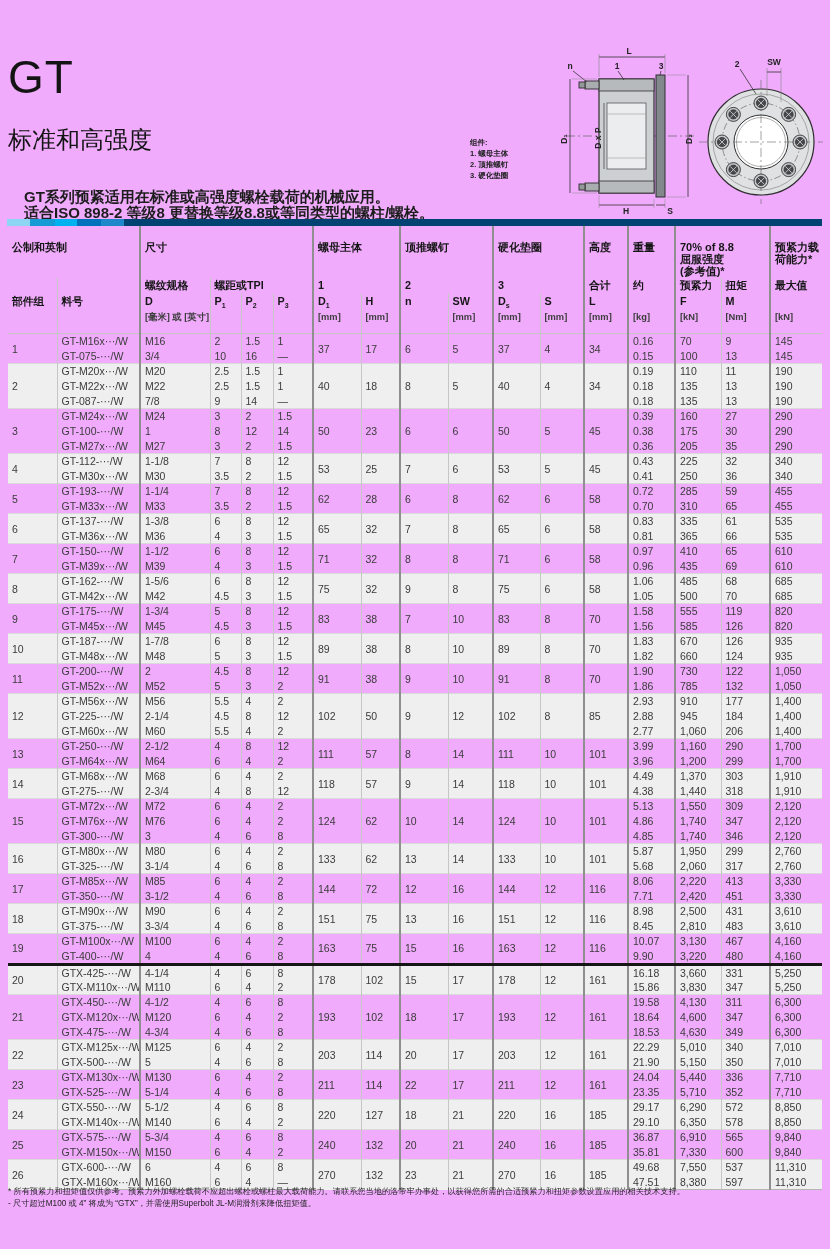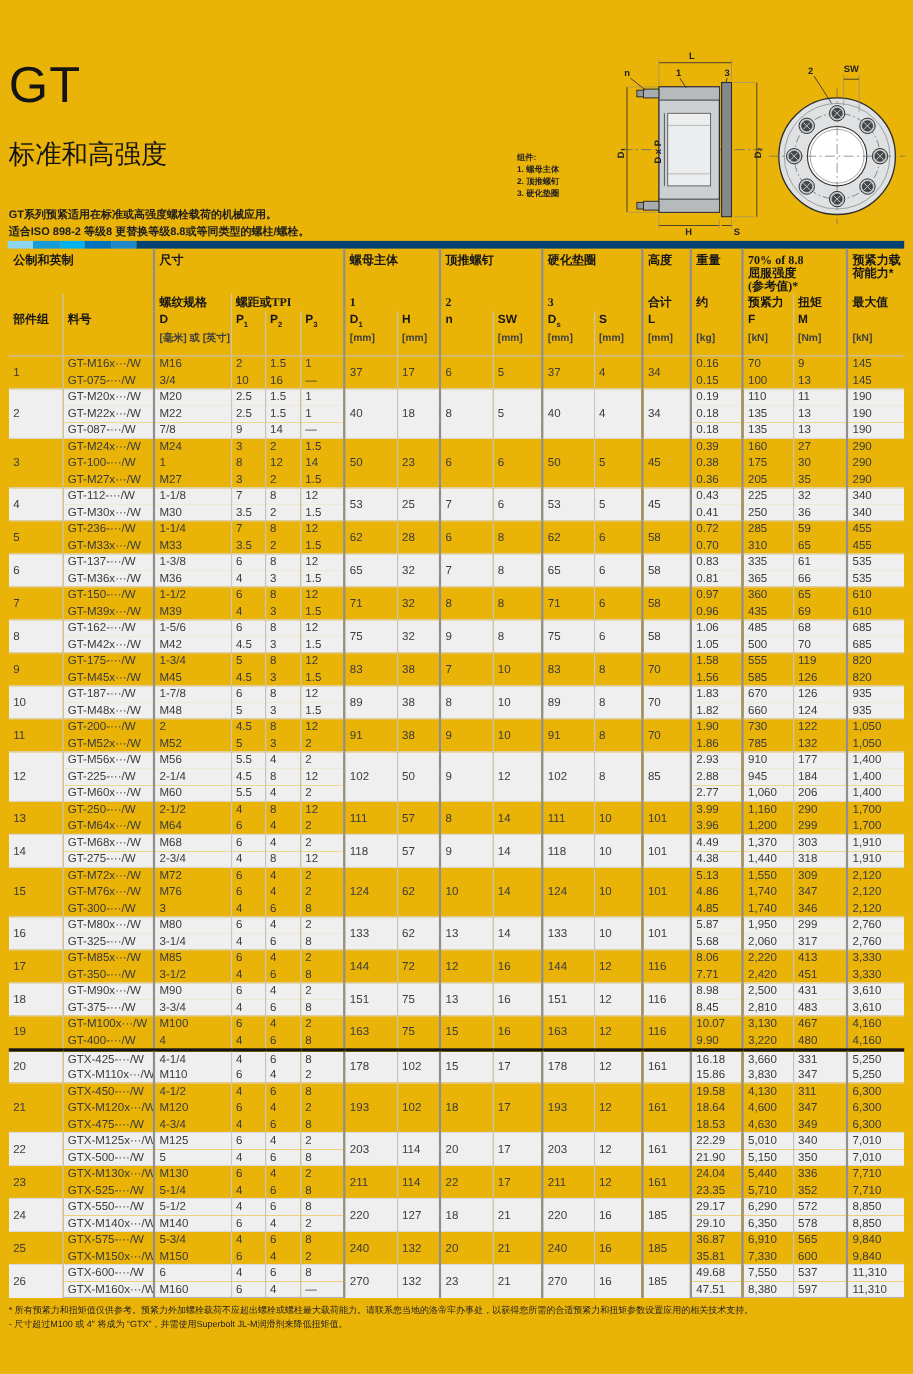--- a/index.html
+++ b/index.html
@@ -1,52 +1,52 @@
 <!DOCTYPE html>
 <html><head>
 <meta charset="utf-8">
 <style>
   html,body{margin:0;padding:0;background:#fff;}
-  #page{position:relative;width:830px;height:1249px;background:#eab308;overflow:hidden;
+  #page{position:relative;width:830px;height:1249px;background:#f0abfc;overflow:hidden;
         font-family:"Liberation Sans","DejaVu Sans",sans-serif;color:#1a1a1a;}
 
   
   #title{position:absolute;left:8px;top:50px;font-size:46px;font-weight:300;letter-spacing:1px;color:#141414;}
   .subtitle{position:absolute;left:8px;font-size:24px;font-weight:500;color:#141414;margin-top:20px;}
   #subtitle1{top:104px;} #subtitle2{top:137px;}
-  .desc{position:absolute;left:8px;font-size:10px;font-weight:700;color:#1d1d1d;}
+  .desc{position:absolute;left:24px;font-size:15px;font-weight:700;color:#1d1d1d;}
   #desc1{top:188px;} #desc2{top:204px;}
 
   
   #legend{position:absolute;left:470px;top:117px;font-size:7.5px;line-height:11px;font-weight:600;color:#222;margin-top:20px;}
 
   
   .drawing{position:absolute;}
   #drawing-section{left:560px;top:44px;}
   #drawing-front{left:698px;top:52px;}
   svg text{font-family:"Liberation Sans","DejaVu Sans",sans-serif;font-size:8.5px;font-weight:700;fill:#222;}
 
   
   #colorbar{position:absolute;left:7px;top:219px;width:815px;height:7px;display:flex;}
   #colorbar div{height:7px;}
 
   
   #spec-table{position:absolute;left:8px;top:226px;border-collapse:collapse;table-layout:fixed;width:814px;}
   #spec-table th,#spec-table td{padding:0 1px 0 4px;text-align:left;overflow:hidden;white-space:nowrap;}
   #spec-table thead th{font-weight:700;font-size:10.8px;color:#161616;vertical-align:bottom;}
-  #spec-table thead tr.hr1 th{vertical-align:top;padding-top:5px;height:31px;white-space:pre-line;line-height:12px;font-size:11px;}
+  #spec-table thead tr.hr1 th{vertical-align:top;padding-top:15px;height:31px;white-space:pre-line;line-height:12px;font-size:11px;}
   #spec-table thead tr.hr2 th{height:16px;line-height:15px;}
   #spec-table thead tr.hr3 th{height:15px;line-height:14px;margin-top:48px;}
   #spec-table thead tr.hr4 th{height:16px;line-height:13px;font-weight:700;font-size:9.3px;color:#3d3d3d;padding-bottom:9px;}
   #spec-table thead tr.hr4 th{border-bottom:1px solid #c4c4c4;}
   #spec-table tbody tr{height:15px;}
   #spec-table tbody td{font-size:10.5px;line-height:14px;color:#3b3b3b;}
   .div-l{border-left:1px solid #c6c6c6;}
   .sec-l{border-left:2px solid #8f8f8f;}
-  .center{text-align:center;font-family:Liberation Serif, serif;}
+  .center{text-align:center;}
   sub{font-size:7px;line-height:0;}
   tr.band td{background:#efefef;}
   tr.gstart td{border-top:1px solid #dadada;}
   tr.gtx td{border-top:3px solid #161616;}
   #spec-table tbody tr:last-child td{border-bottom:1px solid #b5b5b5;}
 
   
   #footnotes{position:absolute;left:8px;top:1186px;width:818px;font-size:8.2px;line-height:11.5px;color:#1f1f1f;font-weight:500;}
 </style>
 </head>
@@ -423,21 +423,21 @@
           <td class="div-l">3.5</td>
           <td class="div-l">2</td>
           <td class="div-l">1.5</td>
           <td class="sec-l">0.41</td>
           <td class="sec-l">250</td>
           <td class="div-l">36</td>
           <td class="sec-l">340</td>
         </tr>
         <tr class="gstart">
           <td rowspan="2">5</td>
-          <td class="div-l">GT-236-···/W</td>
+          <td class="div-l">GT-193-···/W</td>
           <td class="sec-l">1-1/4</td>
           <td class="div-l">7</td>
           <td class="div-l">8</td>
           <td class="div-l">12</td>
           <td class="sec-l" rowspan="2">62</td>
           <td class="div-l" rowspan="2">28</td>
           <td class="sec-l" rowspan="2">6</td>
           <td class="div-l" rowspan="2">8</td>
           <td class="sec-l" rowspan="2">62</td>
           <td class="div-l" rowspan="2">6</td>
@@ -496,21 +496,21 @@
           <td class="div-l">8</td>
           <td class="div-l">12</td>
           <td class="sec-l" rowspan="2">71</td>
           <td class="div-l" rowspan="2">32</td>
           <td class="sec-l" rowspan="2">8</td>
           <td class="div-l" rowspan="2">8</td>
           <td class="sec-l" rowspan="2">71</td>
           <td class="div-l" rowspan="2">6</td>
           <td class="sec-l" rowspan="2">58</td>
           <td class="sec-l">0.97</td>
-          <td class="sec-l">360</td>
+          <td class="sec-l">410</td>
           <td class="div-l">65</td>
           <td class="sec-l">610</td>
         </tr>
         <tr class="">
           <td class="div-l">GT-M39x···/W</td>
           <td class="sec-l">M39</td>
           <td class="div-l">4</td>
           <td class="div-l">3</td>
           <td class="div-l">1.5</td>
           <td class="sec-l">0.96</td>

